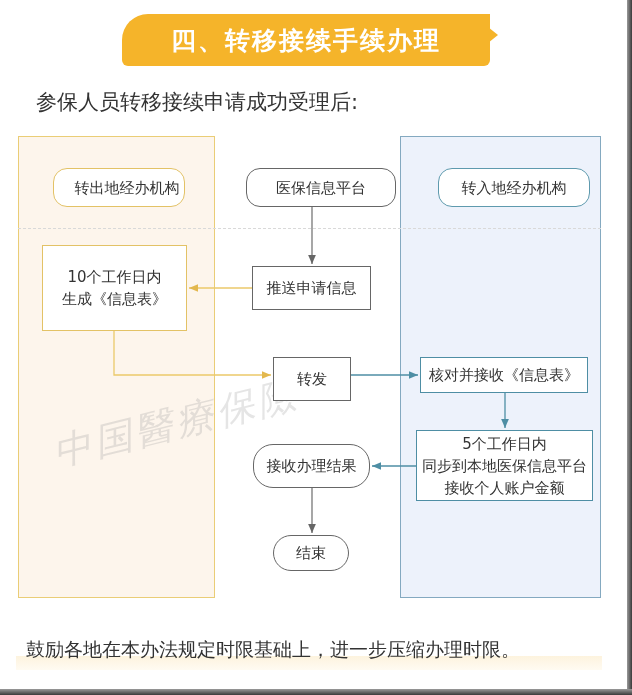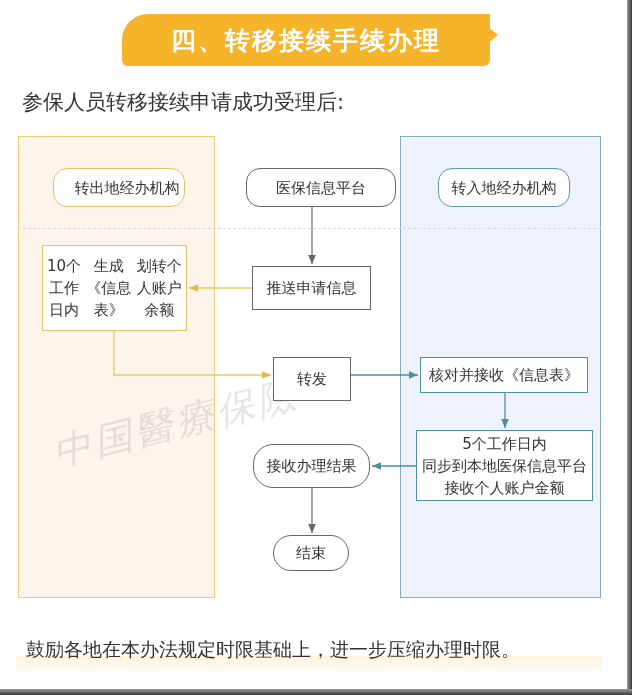--- a/index.html
+++ b/index.html
@@ -17,21 +17,21 @@
   .banner-tail {
     position: absolute; left: 488px; top: 27px; width: 0; height: 0;
     border-top: 8px solid transparent; border-bottom: 8px solid transparent; border-left: 10px solid #F5B42A;
   }
   .banner-text {
     position: absolute; left: 122px; top: 14px; width: 368px; height: 52px;
     display: flex; align-items: center; justify-content: center;
     color: #ffffff; font-size: 25px; font-weight: bold; letter-spacing: 2px;
   }
   .subtitle {
-    position: absolute; left: 22px; top: 88px; font-size: 21px; color: #333; font-weight: 500;
+    position: absolute; left: 36px; top: 88px; font-size: 21px; color: #333; font-weight: 500;
   }
 
   .lane { position: absolute; top: 136px; height: 462px; }
   .lane-left { left: 18px; width: 197px; background: #FDF5EC; border: 1.5px solid #EACD76; }
   .lane-right { left: 400px; width: 201px; background: #EDF2FB; border: 1.5px solid #84A9C0; }
   .dashline { position: absolute; left: 18px; top: 228px; width: 583px; border-top: 1px dashed #d9d9d9; }
 
   .node {
     position: absolute; display: flex; align-items: center; justify-content: center; text-align: center;
     background: #ffffff; font-size: 15px; color: #333; line-height: 22px;
@@ -96,26 +96,25 @@
 
   <line x1="505" y1="393" x2="505" y2="428" stroke="#4E8EA4" stroke-width="1.3" marker-end="url(#ab)"></line>
 
   <line x1="416" y1="466" x2="372" y2="466" stroke="#4E8EA4" stroke-width="1.3" marker-end="url(#ab)"></line>
 
   <line x1="312" y1="488" x2="312" y2="533" stroke="#777" stroke-width="1.3" marker-end="url(#ak)"></line>
 </svg>
 
 <div class="node pill-gold" style="left:53px;top:168px;width:132px;height:39px;padding-left:16px;">转出地经办机构</div>
 <div class="node pill-gray" style="left:246px;top:168px;width:150px;height:39px;">医保信息平台</div>
-<div class="node pill-blue" style="left:438px;top:168px;width:132px;height:39px;">转入地经办机构</div>
+<div class="node pill-blue" style="left:438px;top:168px;width:152px;height:39px;">转入地经办机构</div>
 
-<div class="node box-gold" style="left:42px;top:245px;width:145px;height:86px;flex-direction:row;">
+<div class="node box-gold" style="left:42px;top:245px;width:145px;height:86px;flex-direction:column;">
   <span>10个工作日内</span>
   <span>生成《信息表》</span>
-  <span>划转个人账户余额</span>
 </div>
 
 <div class="node box-gray" style="left:252px;top:266px;width:119px;height:44px;">推送申请信息</div>
 <div class="node box-gray" style="left:273px;top:357px;width:78px;height:44px;">转发</div>
 <div class="node box-blue" style="left:420px;top:357px;width:168px;height:36px;">核对并接收《信息表》</div>
 
 <div class="node box-blue" style="left:416px;top:430px;width:177px;height:71px;flex-direction:column;">
   <span>5个工作日内</span>
   <span>同步到本地医保信息平台</span>
   <span>接收个人账户金额</span>

